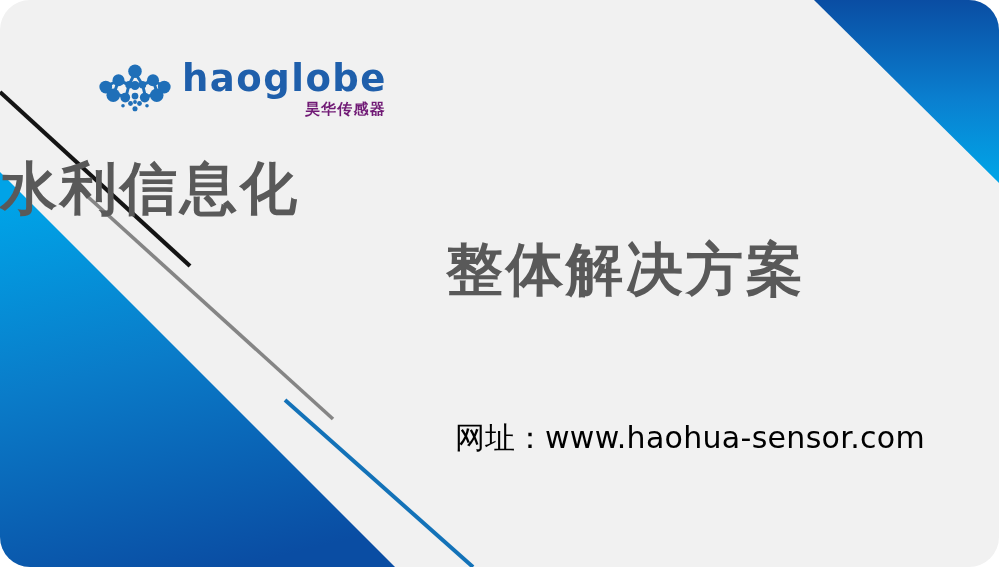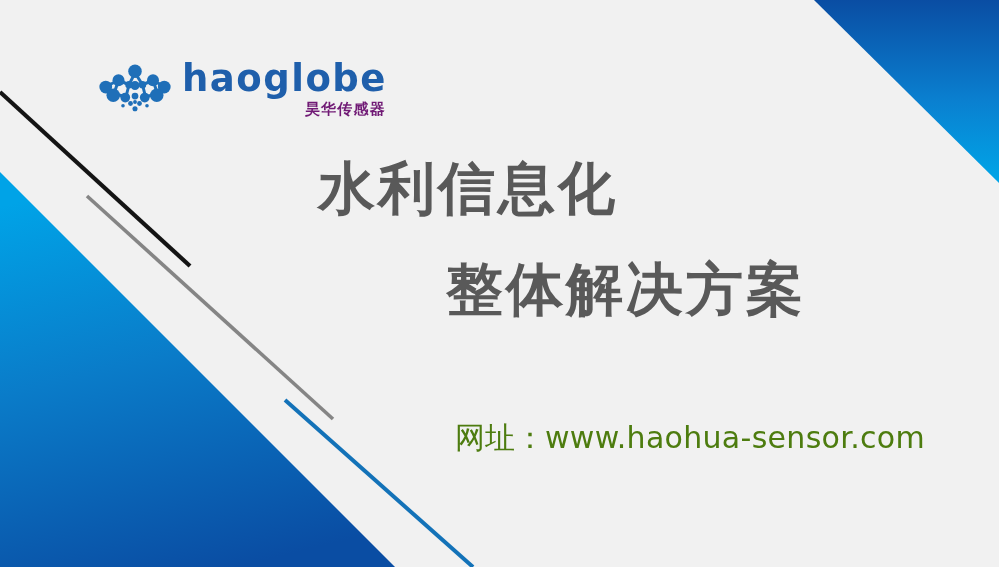--- a/index.html
+++ b/index.html
@@ -10,20 +10,21 @@
   body {
     font-family: "Liberation Sans", sans-serif;
   }
 
   .slide {
     position: relative;
     width: 999px;
     height: 567px;
     overflow: hidden;
     background: #f1f1f1;
+    border-radius: 30px;
   }
 
   
   .deco-layer {
     position: absolute;
     inset: 0;
     width: 999px;
     height: 567px;
     pointer-events: none;
   }
@@ -78,35 +79,34 @@
     font-family: "DejaVu Sans", sans-serif;
     font-weight: 700;
     font-size: 57px;
     line-height: 1.0;
     letter-spacing: 3px;
   }
   .headline-line {
     display: block;
   }
   .headline-line.l1 {
-    padding-left: 318px;
   }
   .headline-line.l2 {
     padding-left: 446px;
-    margin-top: 44px;
+    margin-top: 24px;
   }
 
   
   .website {
     position: absolute;
     left: 455px;
     top: 418px;
     display: flex;
     align-items: baseline;
-    color: #4d7c0f;
+    color: #000000;
     font-family: "DejaVu Sans", sans-serif;
     white-space: nowrap;
   }
   .website-label {
     font-size: 30px;
     letter-spacing: 0px;
   }
   .website-url {
     font-size: 30px;
     letter-spacing: 0.3px;

